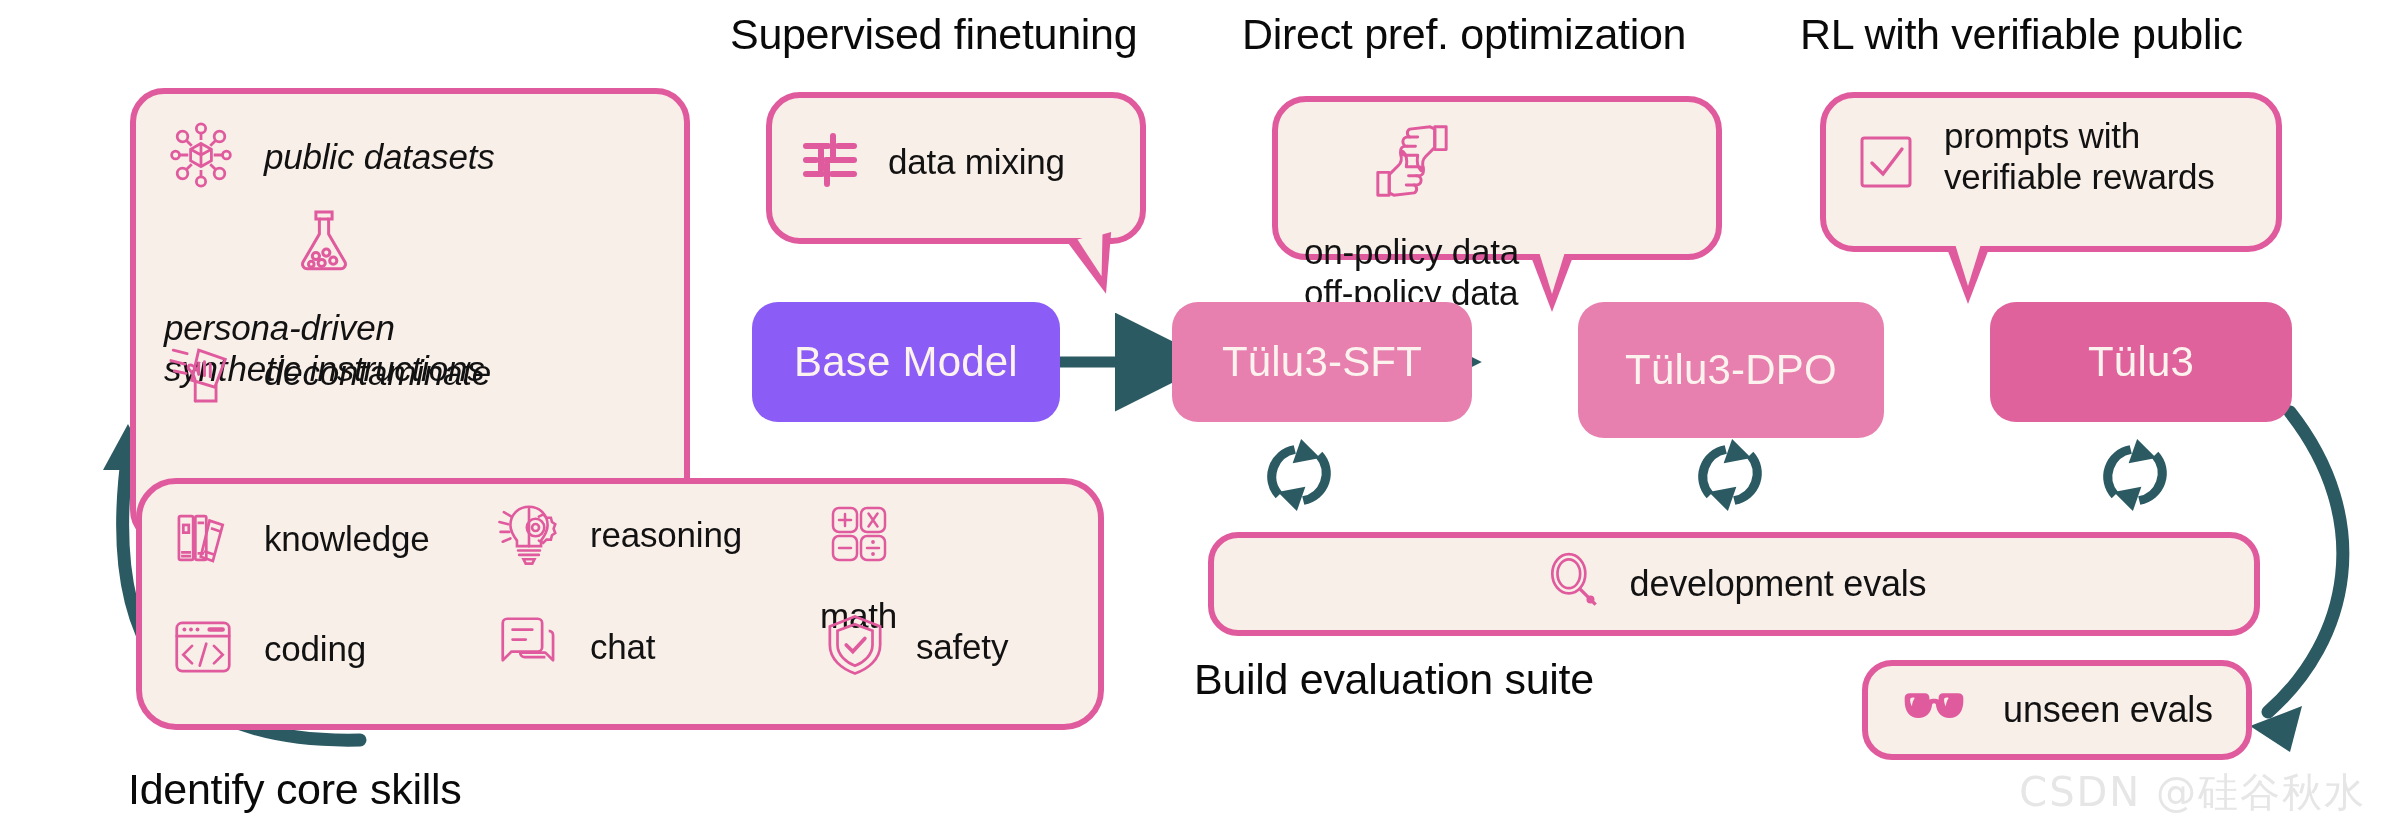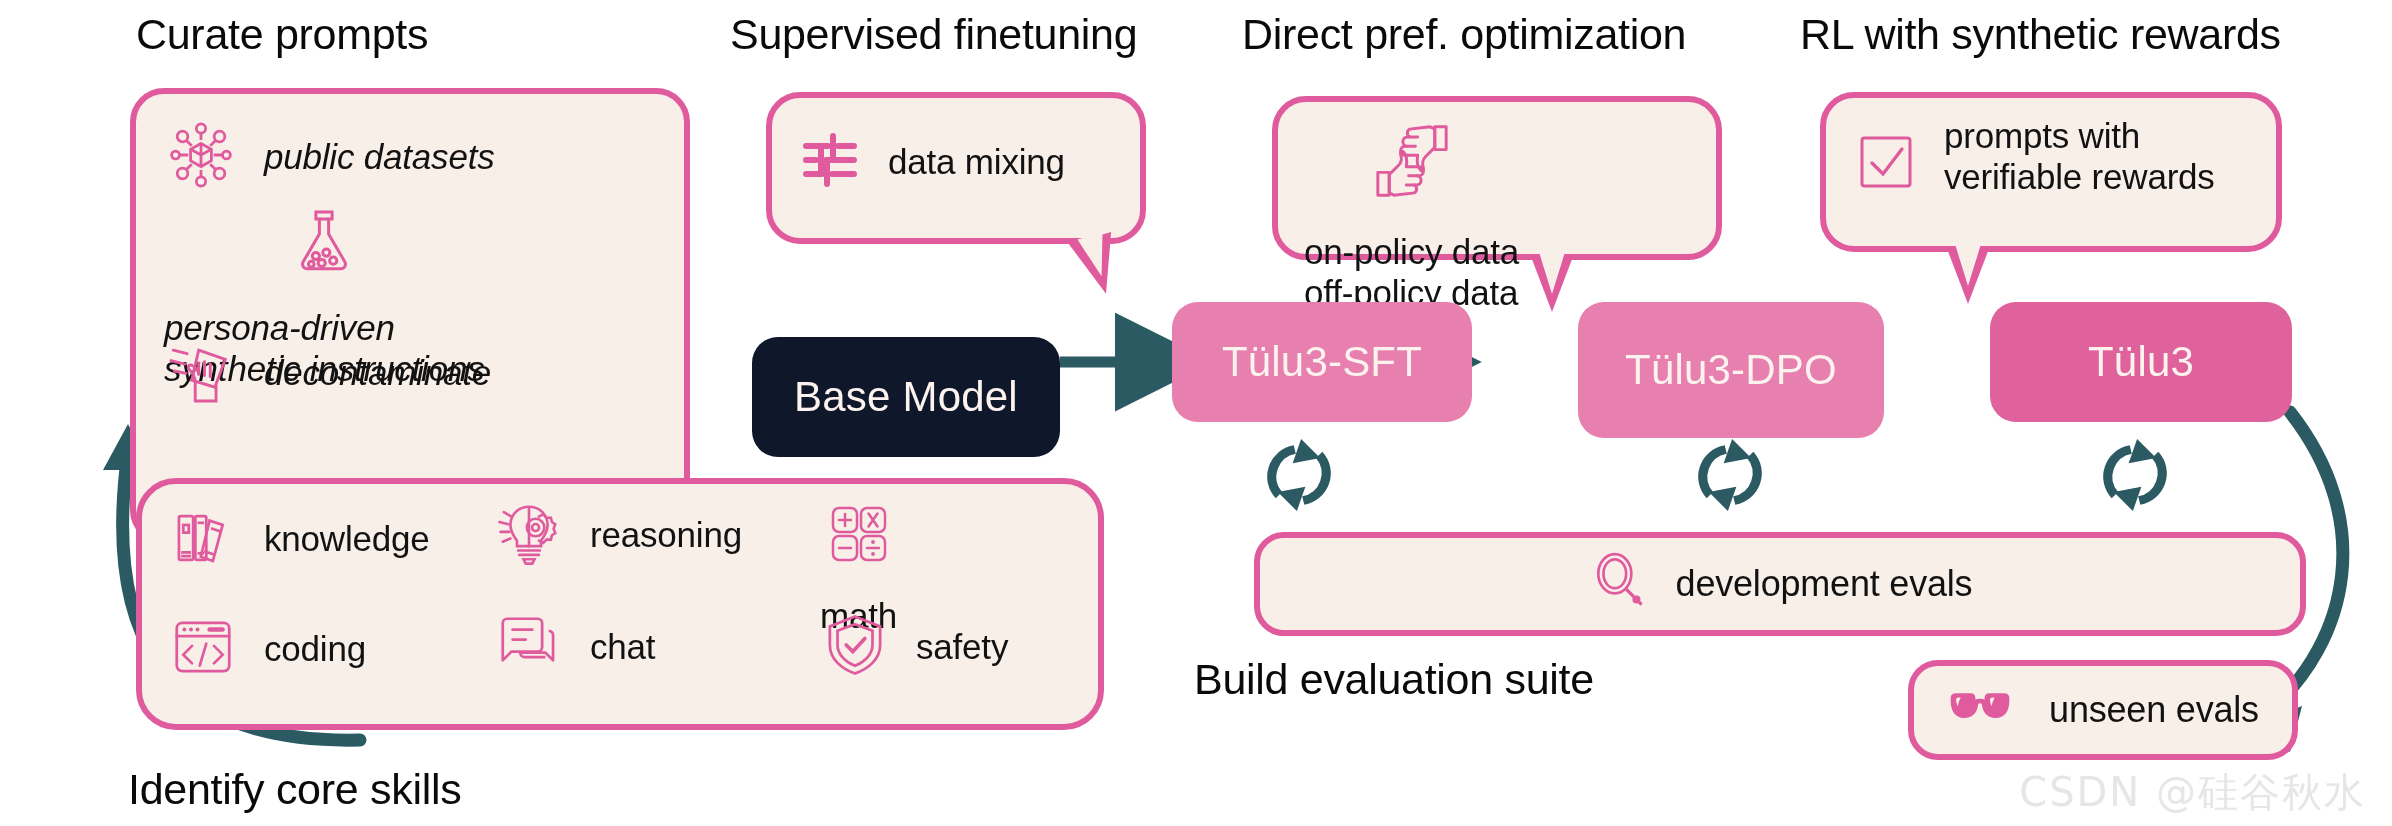--- a/index.html
+++ b/index.html
@@ -71,36 +71,35 @@
     position:absolute;
     border-radius:26px;
     display:flex;
     align-items:center;
     justify-content:center;
     color:#FDF3EE;
     font-size:42px;
     letter-spacing:0.2px;
     white-space:nowrap;
   }
-  .m-base{background:#0f172a;margin-top:35px;}
+  .m-base{background:#8b5cf6;}
   .m-mid{background:#E77FAF;text-align:right;}
   .m-final{background:#E0629C;}
 
   
   .evalbar{
     position:absolute;
     background:#F9EFE9;
     border:6px solid #E05B9D;
     border-radius:30px;
     box-sizing:border-box;
     display:flex;
     align-items:center;
     justify-content:center;
     gap:22px;
-    margin-left:46px;
   }
   .evalbar .txt{font-size:36px;color:#121212;letter-spacing:-0.2px;white-space:nowrap;}
 
   
   .watermark{
     position:absolute;
     right:26px;bottom:6px;
     font-size:40px;
     color:#E6E6E6;
     letter-spacing:2px;
@@ -147,24 +146,23 @@
       </g>
     </g>
 
     <path d="M360,740 C150,745 105,620 128,452" stroke="#2B5A63" stroke-width="13" fill="none" stroke-linecap="round"></path>
     <path d="M128,424 L152,470 L103,470 Z" fill="#2B5A63"></path>
 
     <path d="M2290,412 C2375,520 2350,640 2268,712" stroke="#2B5A63" stroke-width="13" fill="none" stroke-linecap="round"></path>
     <path d="M2250,726 L2302,706 L2290,752 Z" fill="#2B5A63"></path>
   </svg>
 
-  <div class="heading" style="left:136px;top:10px;">Curate prompts</div>
   <div class="heading" style="left:730px;top:10px;">Supervised finetuning</div>
   <div class="heading" style="left:1242px;top:10px;">Direct pref. optimization</div>
-  <div class="heading" style="left:1800px;top:10px;">RL with synthetic rewards</div>
+  <div class="heading" style="left:1800px;top:10px;">RL with verifiable public</div>
   <div class="heading" style="left:128px;top:765px;">Identify core skills</div>
   <div class="heading" style="left:1194px;top:655px;">Build evaluation suite</div>
 
   <div class="bubble" style="left:130px;top:88px;width:560px;height:456px;font-style:italic;">
 
     <div class="row" style="left:28px;top:24px;">
       <span class="ico">
         <svg width="74" height="74" viewBox="0 0 64 64" fill="none" stroke="#E05B9D" stroke-width="2.4">
           <path d="M32 22 L41 27 L41 37 L32 42 L23 37 L23 27 Z"></path>
           <path d="M32 22 L32 32 M32 32 L41 27 M32 32 L23 27 M32 32 L32 42"></path>

